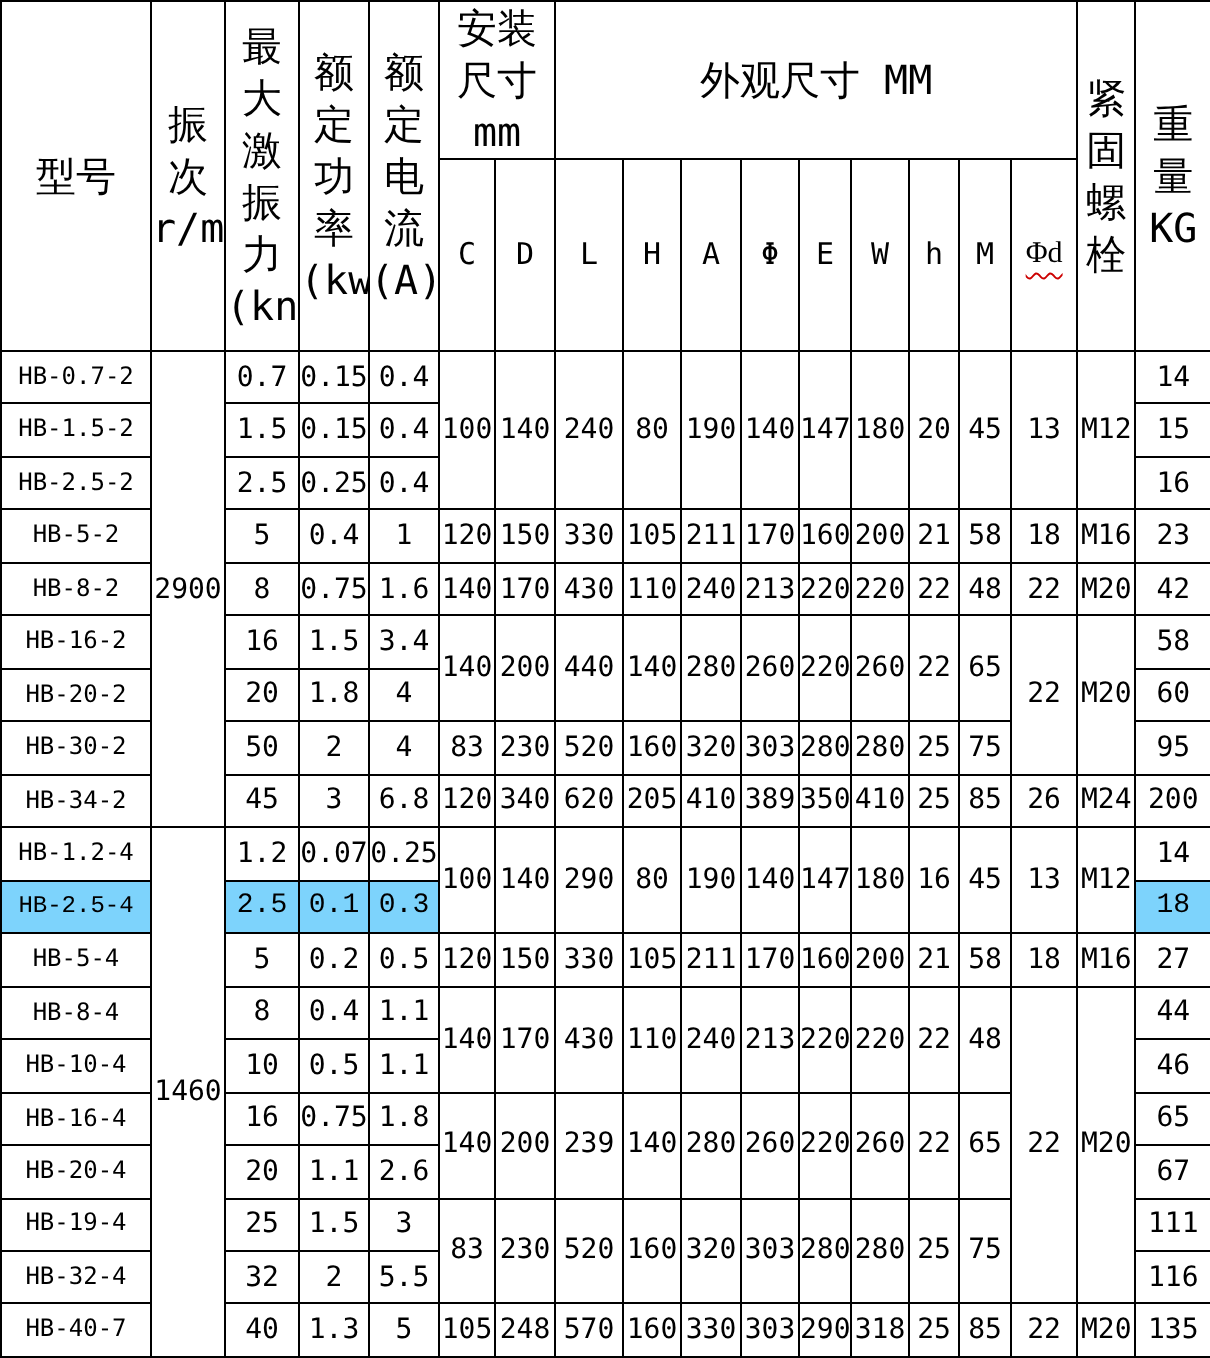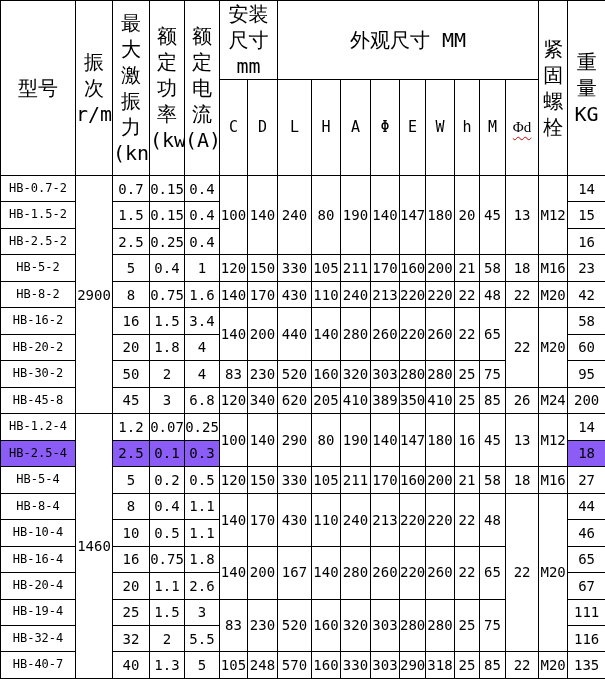--- a/index.html
+++ b/index.html
@@ -17,21 +17,21 @@
     text-align:center; vertical-align:middle;
     padding:0; overflow:hidden;
     white-space:pre-line; line-height:1.3;
   }
   tr.h1 { height:44px; }
   tr.h2 { height:96px; }
   td.zh { font-size:20px; line-height:1.35; }
   td.dim { font-size:15px; }
   td.model { font-size:12px; }
   td.speed-bottom { vertical-align:bottom; padding-bottom:36px;margin-left:46px; }
-  td.hl { background:#8b5cf6; }
+  td.hl { background:#7dd3fc;font-family:Liberation Mono, monospace; }
   .squiggle {
     text-decoration:underline wavy #cc0000;
     text-decoration-thickness:1px;
     text-underline-offset:4px;
     font-family:Liberation Serif, serif;
   }
 </style>
 </head>
 <body>
 
@@ -214,21 +214,21 @@
     <td>320</td>
     <td>303</td>
     <td>280</td>
     <td>280</td>
     <td>25</td>
     <td>75</td>
     <td>95</td>
   </tr>
 
   <tr>
-    <td class="model">HB-45-8</td>
+    <td class="model">HB-34-2</td>
     <td>45</td>
     <td>3</td>
     <td>6.8</td>
     <td>120</td>
     <td>340</td>
     <td>620</td>
     <td>205</td>
     <td>410</td>
     <td>389</td>
     <td>350</td>
@@ -317,21 +317,21 @@
     <td>46</td>
   </tr>
 
   <tr>
     <td class="model">HB-16-4</td>
     <td>16</td>
     <td>0.75</td>
     <td>1.8</td>
     <td rowspan="2">140</td>
     <td rowspan="2">200</td>
-    <td rowspan="2">167</td>
+    <td rowspan="2">239</td>
     <td rowspan="2">140</td>
     <td rowspan="2">280</td>
     <td rowspan="2">260</td>
     <td rowspan="2">220</td>
     <td rowspan="2">260</td>
     <td rowspan="2">22</td>
     <td rowspan="2">65</td>
     <td>65</td>
   </tr>
 

